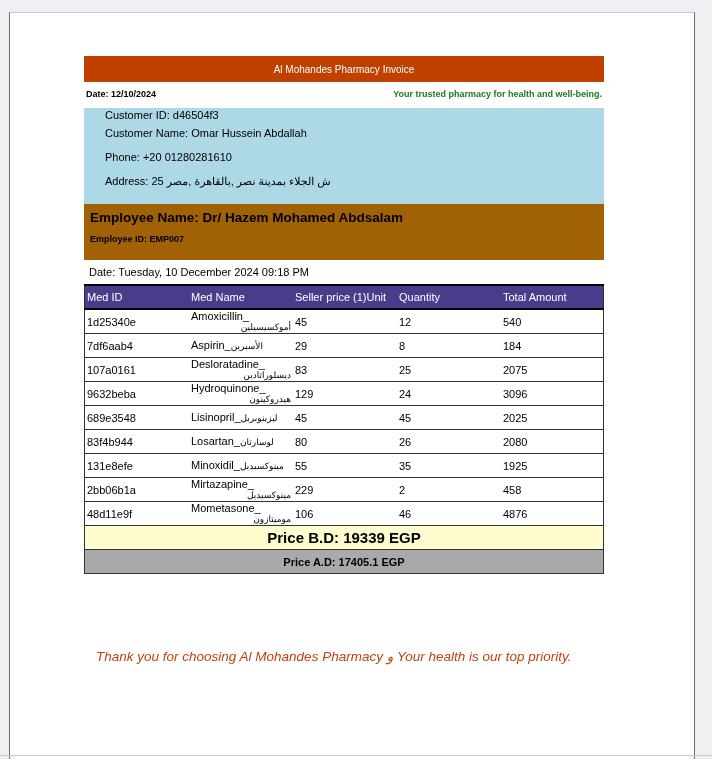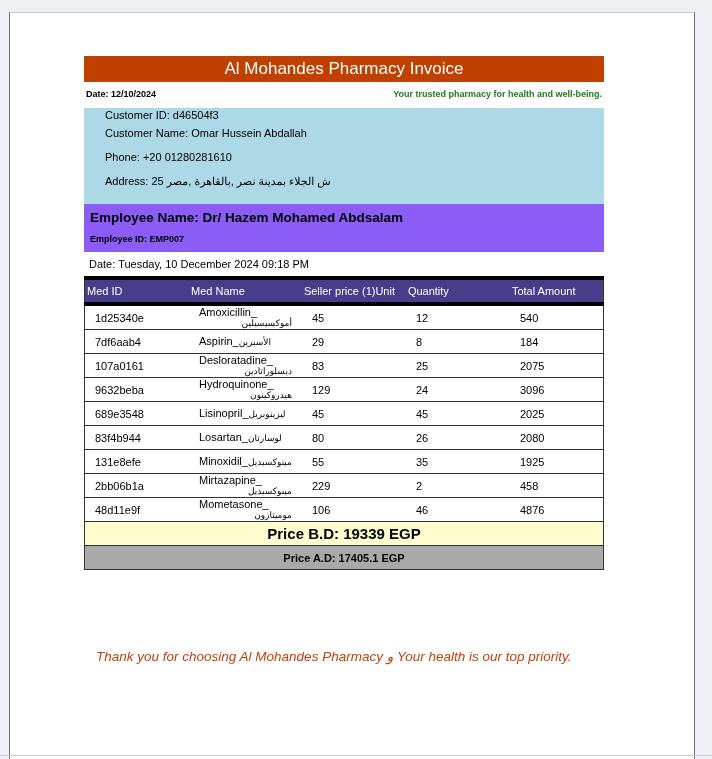--- a/index.html
+++ b/index.html
@@ -8,36 +8,36 @@
     font-family: "Liberation Sans", sans-serif;
   }
   .page {
     position: absolute; left: 9px; top: 12px; width: 684px; height: 747px;
     background: #ffffff; border-left: 1px solid #6b6b6b; border-right: 1px solid #6b6b6b;
     border-top: 1px solid #c8cad6;
   }
   .bottom-line { position: absolute; left: 0; top: 755px; width: 712px; height: 1px; background: #c8cad6; }
   .invoice { position: absolute; left: 84px; top: 56px; width: 520px; }
   .title-bar {
-    height: 26px; background: #c04000; color: #fff; font-size: 17px;
+    height: 26px; background: #c04000; color: #fff; font-size: 10px;
     display: flex; align-items: center; justify-content: center;
   }
   .subrow { display: flex; justify-content: space-between; align-items: center; height: 24px; font-size: 9px; font-weight: bold; }
   .subrow .date { color: #000; margin-left: 2px; }
   .subrow .tag { color: #1f7a1f; margin-right: 2px; }
   .customer { background: #add8e6; margin-top: 2px; height: 96px; font-size: 11px; padding-left: 21px; box-sizing: border-box; }
   .customer .line { height: 24px; display: flex; align-items: center; }
   .customer .line:first-child { height: 13px; padding-top: 0; }
-  .employee { background: #8b5cf6; height: 48px; padding-left: 6px; box-sizing: border-box; }
+  .employee { background: #a16207; height: 56px; padding-left: 6px; box-sizing: border-box; }
   .employee .name { font-size: 13.5px; font-weight: bold; height: 22px; display: flex; align-items: center; padding-top: 2px; }
   .employee .eid { font-size: 9px; font-weight: bold; height: 22px; display: flex; align-items: center; }
   .datetime { font-size: 11px; height: 24px; display: flex; align-items: center; padding-left: 5px; }
   table { width: 520px; border-collapse: collapse; margin-top: 0px; font-size: 11px; }
-  th { background: #483d8b; color: #fff; font-weight: normal; text-align: left; height: 22px; padding: 0 2px; border: 4px solid #000000; }
-  td { height: 23px; padding: 0 10px; border-top: 1px solid #333; border-bottom: 1px solid #333; margin-left: 46px; }
+  th { background: #483d8b; color: #fff; font-weight: normal; text-align: left; height: 22px; padding: 0 2px; border: 2px solid #000000; }
+  td { height: 23px; padding: 0 2px; border-top: 1px solid #333; border-bottom: 1px solid #333; margin-left: 46px; }
   tr td:first-child, tr th:first-child { border-left: 1px solid #333; }
   tr td:last-child, tr th:last-child { border-right: 1px solid #333; }
   th { border-left: none; border-right: none; }
   .medname { line-height: 11px; font-size: 11px; }
   .medname .ar { font-size: 9px; display: block; }
   .medname.inline .ar { display: inline; }
   .col-id { width: 100px; }
   .col-name { width: 100px; }
   .col-price { width: 100px; }
   .col-qty { width: 100px; }

